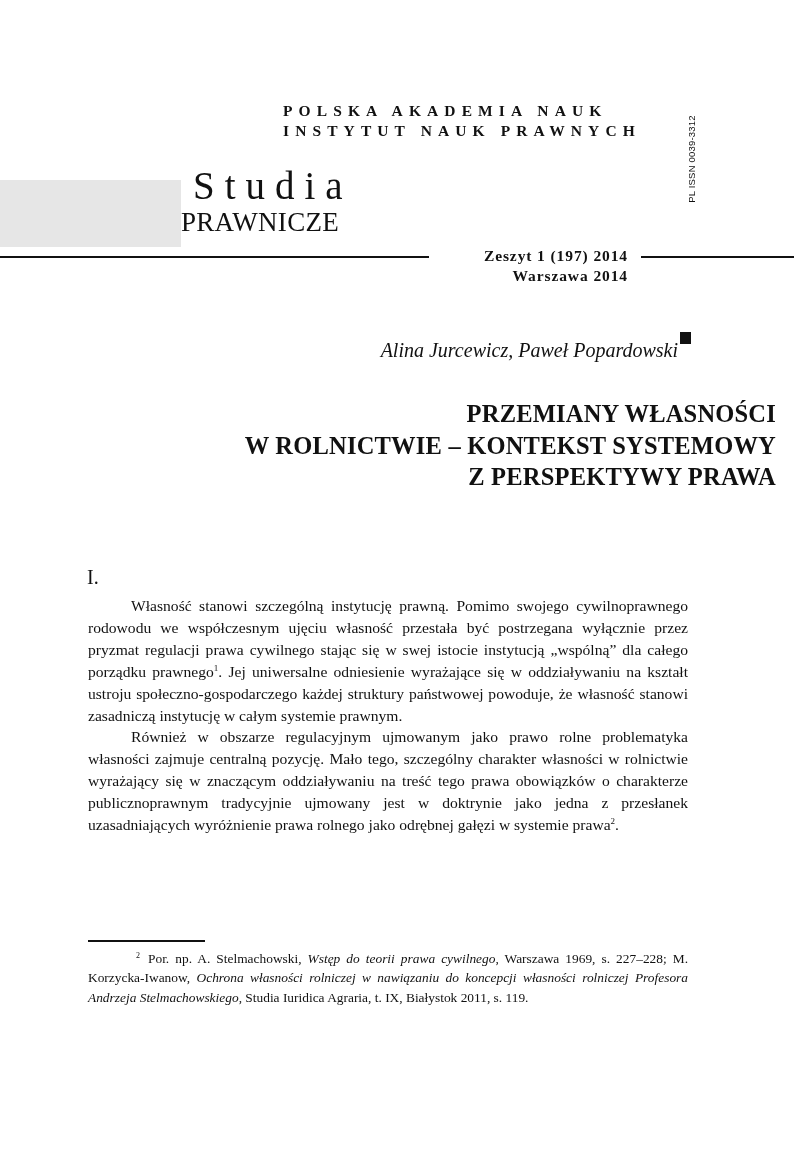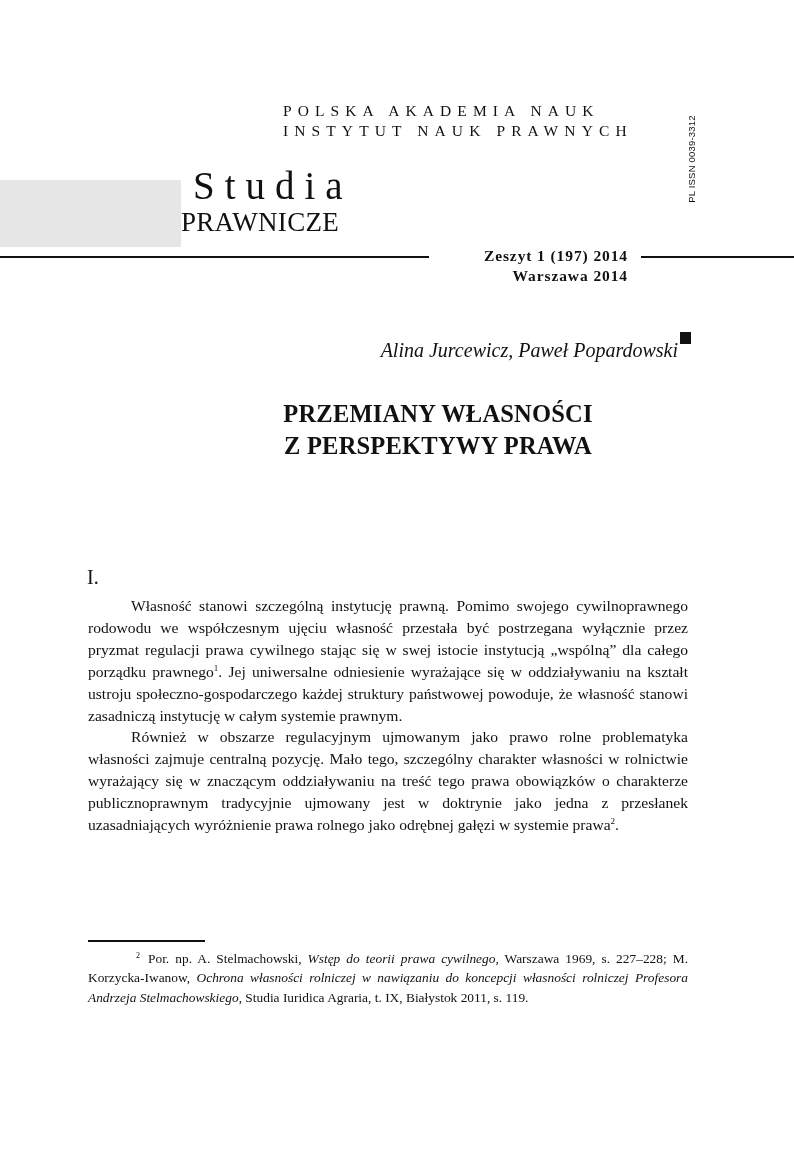--- a/index.html
+++ b/index.html
@@ -1,20 +1,20 @@
 <!DOCTYPE html>
 <html><head>
 <meta charset="utf-8">
 <style>
   html, body { margin: 0; padding: 0; background: #ffffff; }
   body { width: 794px; height: 1162px; position: relative; overflow: hidden;
          font-family: "Liberation Serif", "DejaVu Serif", serif; color: #111; }
   .abs { position: absolute; }
 
-  .inst { left: 283px; font-weight: normal; font-size: 15.5px; letter-spacing: 6.1px; white-space: nowrap; }
+  .inst { left: 283px; font-weight: bold; font-size: 15.5px; letter-spacing: 6.1px; white-space: nowrap; }
   #inst1 { top: 102px; }
   #inst2 { top: 122px; }
 
   #issn { left: 676px; top: 104px; width: 30px; height: 110px; }
   #issn span { position: absolute; left: 50%; top: 50%; transform: translate(-50%,-50%) rotate(-90deg);
                white-space: nowrap; font-family: "Liberation Sans", "DejaVu Sans", sans-serif;
                font-size: 9.5px; letter-spacing: 0.2px; }
 
   #gray-box { left: 0; top: 180px; width: 181px; height: 67px; background: #e6e6e6; }
 
@@ -25,21 +25,21 @@
   #rule-left { left: 0; width: 429px; }
   #rule-right { left: 641px; width: 153px; }
 
   .issue { right: 166px; font-weight: bold; font-size: 15.5px; letter-spacing: 0.9px; white-space: nowrap; text-align: right; }
   #issue-number { top: 247px; }
   #issue-place { top: 267px; }
 
   #authors { right: 116px; top: 339px; font-style: italic; font-weight: normal; font-size: 20px; white-space: nowrap; }
   #author-square { left: 680px; top: 332px; width: 11px; height: 12px; background: #111; }
 
-  #article-title { left: 100px; width: 676px; top: 398px; text-align: center; font-weight: bold;
+  #article-title { left: 100px; width: 676px; top: 398px; text-align: right; font-weight: bold;
                    font-size: 24.5px; line-height: 31.5px; letter-spacing: 0.2px; }
   #article-title div { white-space: nowrap; }
 
   #section-num { left: 87px; top: 566px; font-size: 20px; }
 
   #body-text { left: 88px; top: 595px; width: 600px; font-size: 15.6px; line-height: 21.9px; text-align: justify; }
   #body-text p { margin: 0; text-indent: 43px; }
   sup { font-size: 9px; line-height: 0; vertical-align: super; }
 
   #fn-rule { left: 88px; top: 940px; width: 117px; height: 1.5px; background: #111; }
@@ -67,20 +67,21 @@
 <div class="abs rule" id="rule-right"></div>
 
 <div class="abs issue" id="issue-number">Zeszyt 1 (197) 2014</div>
 <div class="abs issue" id="issue-place">Warszawa 2014</div>
 
 <div class="abs" id="authors">Alina Jurcewicz, Paweł Popardowski</div>
 <div class="abs" id="author-square"></div>
 
 <div class="abs" id="article-title">
   <div>PRZEMIANY WŁASNOŚCI</div>
+  <div>W ROLNICTWIE – KONTEKST SYSTEMOWY</div>
   <div>Z PERSPEKTYWY PRAWA</div>
 </div>
 
 <div class="abs" id="section-num">I.</div>
 
 <div class="abs" id="body-text">
   <p><span>Własność stanowi szczególną instytucję prawną. Pomimo swojego cywilnoprawnego rodowodu we współczesnym ujęciu własność przestała być postrzegana wyłącznie przez pryzmat regulacji prawa cywilnego stając się w swej istocie instytucją „wspólną” dla całego porządku prawnego</span><sup>1</sup><span>. Jej uniwersalne odniesienie wyrażające się w oddziaływaniu na kształt ustroju społeczno-gospodarczego każdej struktury państwowej powoduje, że własność stanowi zasadniczą instytucję w całym systemie prawnym.</span></p>
   <p><span>Również w obszarze regulacyjnym ujmowanym jako prawo rolne problematyka własności zajmuje centralną pozycję. Mało tego, szczególny charakter własności w rolnictwie wyrażający się w znaczącym oddziaływaniu na treść tego prawa obowiązków o charakterze publicznoprawnym tradycyjnie ujmowany jest w doktrynie jako jedna z przesłanek uzasadniających wyróżnienie prawa rolnego jako odrębnej gałęzi w systemie prawa</span><sup>2</sup><span>.</span></p>
 </div>
 

